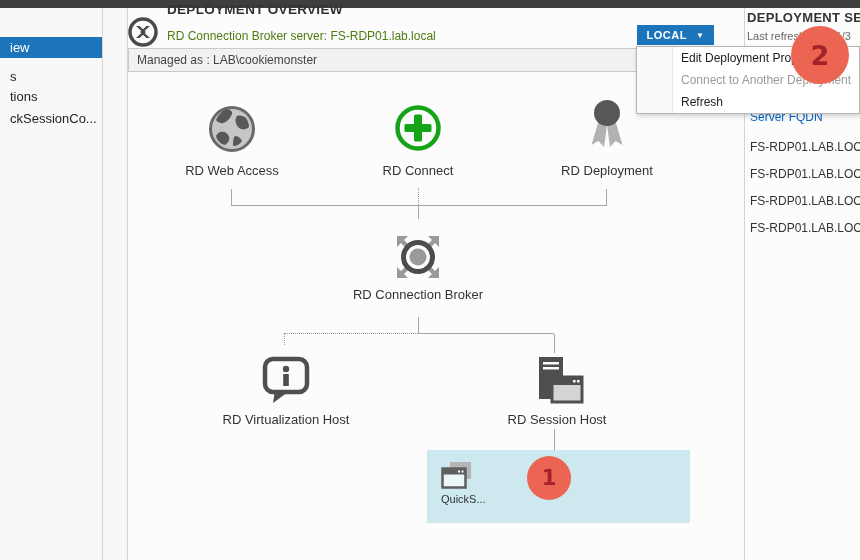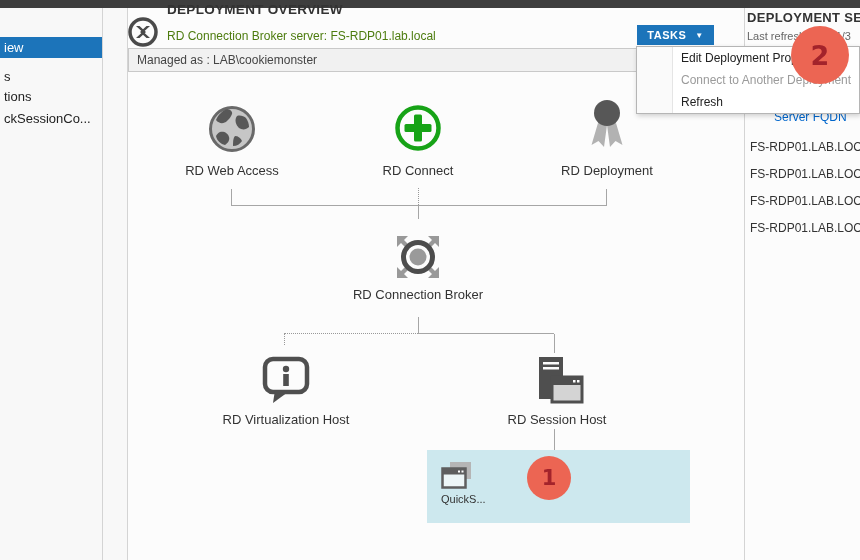--- a/index.html
+++ b/index.html
@@ -13,21 +13,21 @@
   #app{position:relative;width:860px;height:560px;overflow:hidden;background:var(--bg);}
   .abs{position:absolute;}
 
   .topbar{left:0;top:0;width:860px;height:8px;background:var(--topbar);}
   .tile{left:128px;top:8px;width:616px;height:552px;background:var(--tile-bg);}
   .rightpanel{left:745px;top:8px;width:115px;height:552px;background:var(--tile-bg);}
   .vdiv{width:1px;top:8px;height:552px;background:#D4D4D4;}
 
   
   .nav-item{left:0;width:102px;height:20px;font-size:13px;color:#222;line-height:20px;
-    padding-left:4px;white-space:nowrap;overflow:hidden;cursor:pointer;}
+    padding-left:10px;white-space:nowrap;overflow:hidden;cursor:pointer;}
   .nav-item.selected{height:21px;line-height:21px;background:var(--accent);color:#fff;}
 
   
   .tile-title{left:167px;top:2px;font-size:13.5px;font-weight:bold;color:#333;letter-spacing:.3px;white-space:nowrap;}
   .tile-sub{left:167px;top:29px;font-size:12px;color:#4d7c0f;white-space:nowrap;}
   .tasks-btn{left:637px;top:25px;width:77px;height:20px;background:var(--accent);color:#fff;
     font-size:11px;font-weight:bold;letter-spacing:.5px;display:flex;align-items:center;
     justify-content:center;gap:9px;cursor:pointer;border:none;}
   .tasks-btn .caret{font-size:8px;position:relative;top:0px;}
   .managed-bar{left:128px;top:48px;width:608px;height:24px;background:#F1F1F1;border:1px solid #C9C9C9;
@@ -55,21 +55,21 @@
   .menu{left:636px;top:46px;width:224px;height:68px;background:#fff;border:1px solid #B5B5B5;
     box-shadow:1px 2px 5px rgba(0,0,0,.18);z-index:50;}
   .menu-gutter{position:absolute;left:0;top:0;width:36px;height:100%;background:#FAFAFA;border-right:1px solid #E5E5E5;}
   .menu-item{position:relative;height:22px;line-height:22px;padding-left:44px;font-size:12px;
     color:#222;white-space:nowrap;cursor:pointer;}
   .menu-item.disabled{color:#9B9B9B;cursor:default;}
 
   
   .panel-title{left:747px;top:10px;font-size:13px;font-weight:bold;color:#333;letter-spacing:.3px;white-space:nowrap;}
   .panel-sub{left:747px;top:30px;font-size:11px;color:#666;white-space:nowrap;}
-  .col-header{left:750px;top:110px;font-size:12px;color:var(--link);white-space:nowrap;cursor:pointer;margin-left:24px;}
+  .col-header{left:750px;top:110px;font-size:12px;color:var(--link);white-space:nowrap;cursor:pointer;}
   .fqdn-row{left:750px;font-size:12px;color:#333;white-space:nowrap;cursor:pointer;}
 </style>
 </head>
 <body>
 
 <div id="app">
 
   <div class="abs topbar"></div>
 
   <div class="abs tile"></div>
@@ -95,21 +95,21 @@
     <svg width="32" height="32" viewBox="0 0 32 32">
       <circle cx="16" cy="16" r="13" fill="#FCFCFC" stroke="#4A4A4A" stroke-width="3.5"></circle>
       <path d="M9 10 l6.5 6 L9 22 h3.5 L19 16 12.5 10 Z" fill="#4A4A4A"></path>
       <path d="M23 10 l-6.5 6 L23 22 h-3.5 L13 16 19.5 10 Z" fill="#4A4A4A"></path>
     </svg>
   </div>
   <div class="abs tile-title">DEPLOYMENT OVERVIEW</div>
   <div class="abs tile-sub">RD Connection Broker server: FS-RDP01.lab.local</div>
 
   <button class="abs tasks-btn">
-    <span>TASKS</span>
+    <span>LOCAL</span>
     <span class="caret">▼</span>
   </button>
 
   <div class="abs managed-bar">
     <span>Managed as : LAB\cookiemonster</span>
   </div>
 
   <div class="abs node" style="left:207px;top:104px;width:50px;height:50px">
     <svg width="50" height="50" viewBox="0 0 50 50">
       <circle cx="25" cy="25" r="21.5" fill="#C6C6C6" stroke="#696969" stroke-width="3"></circle>

